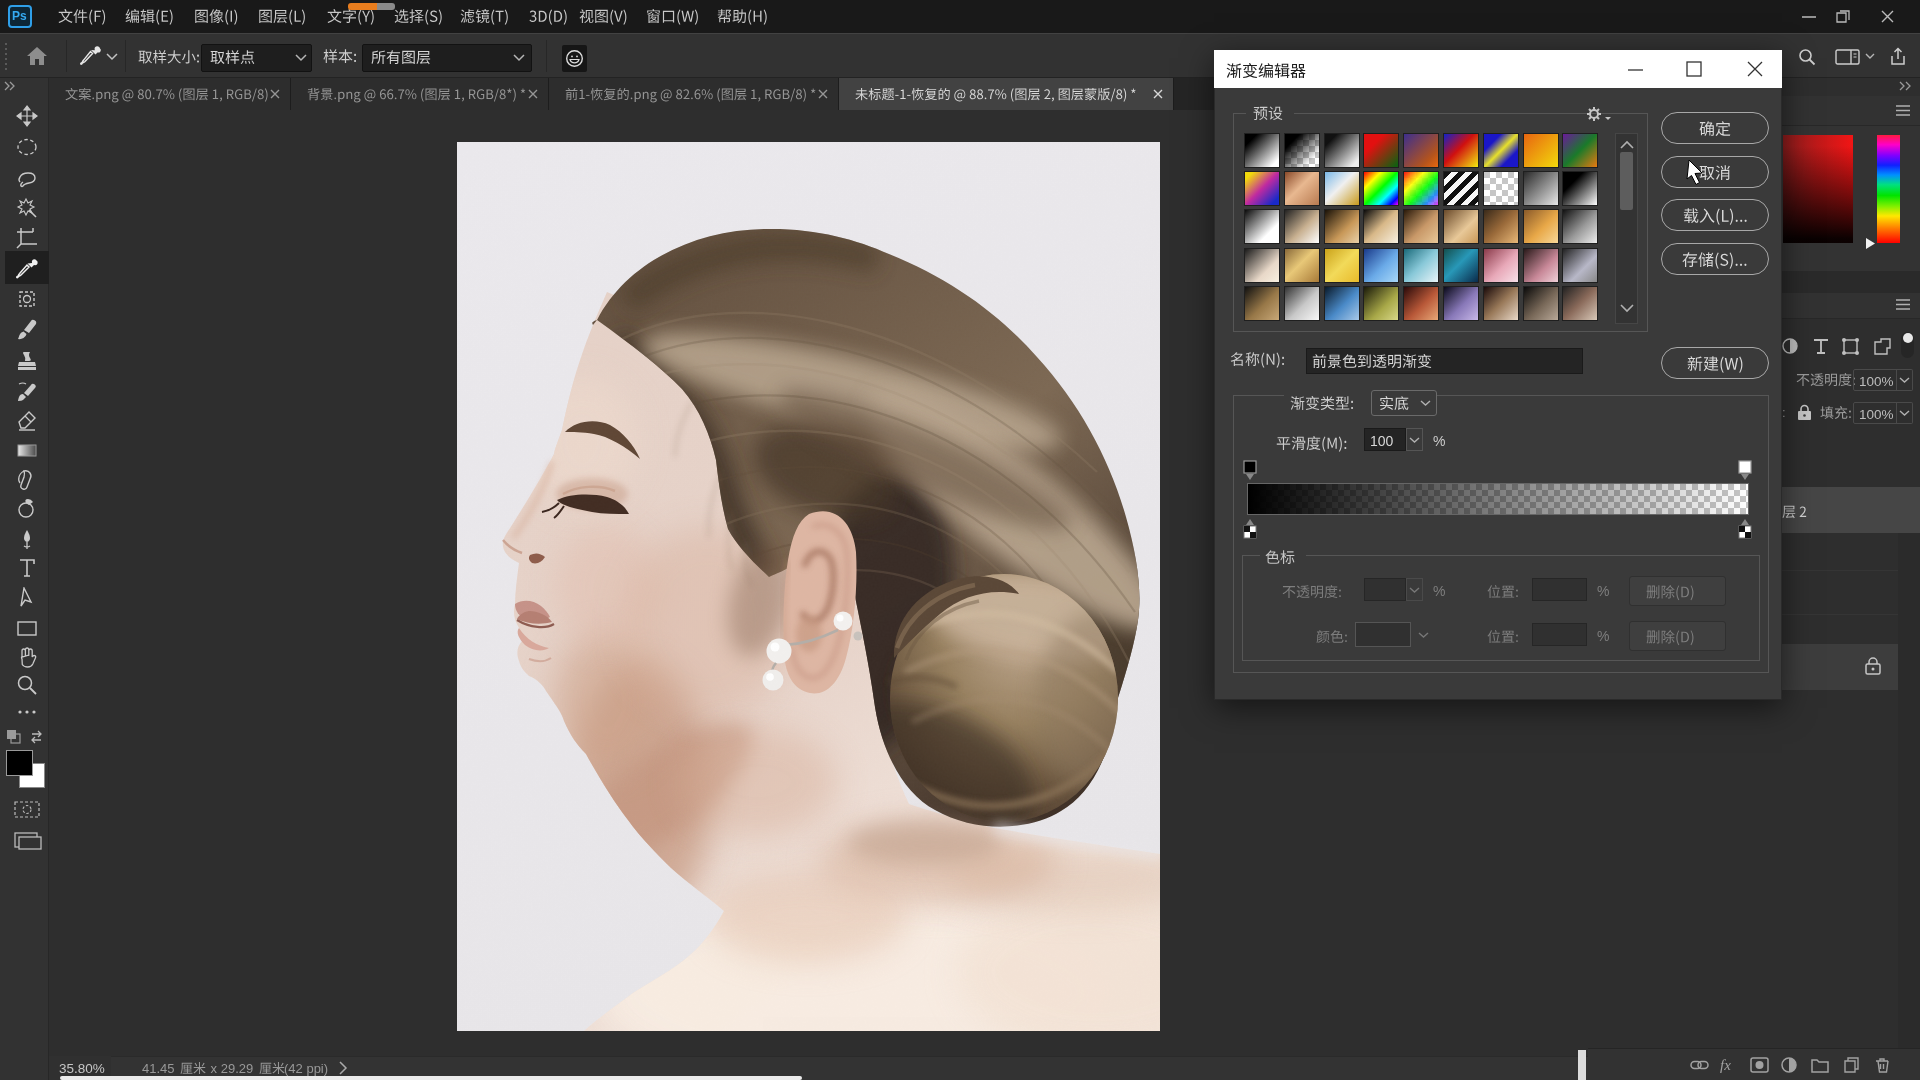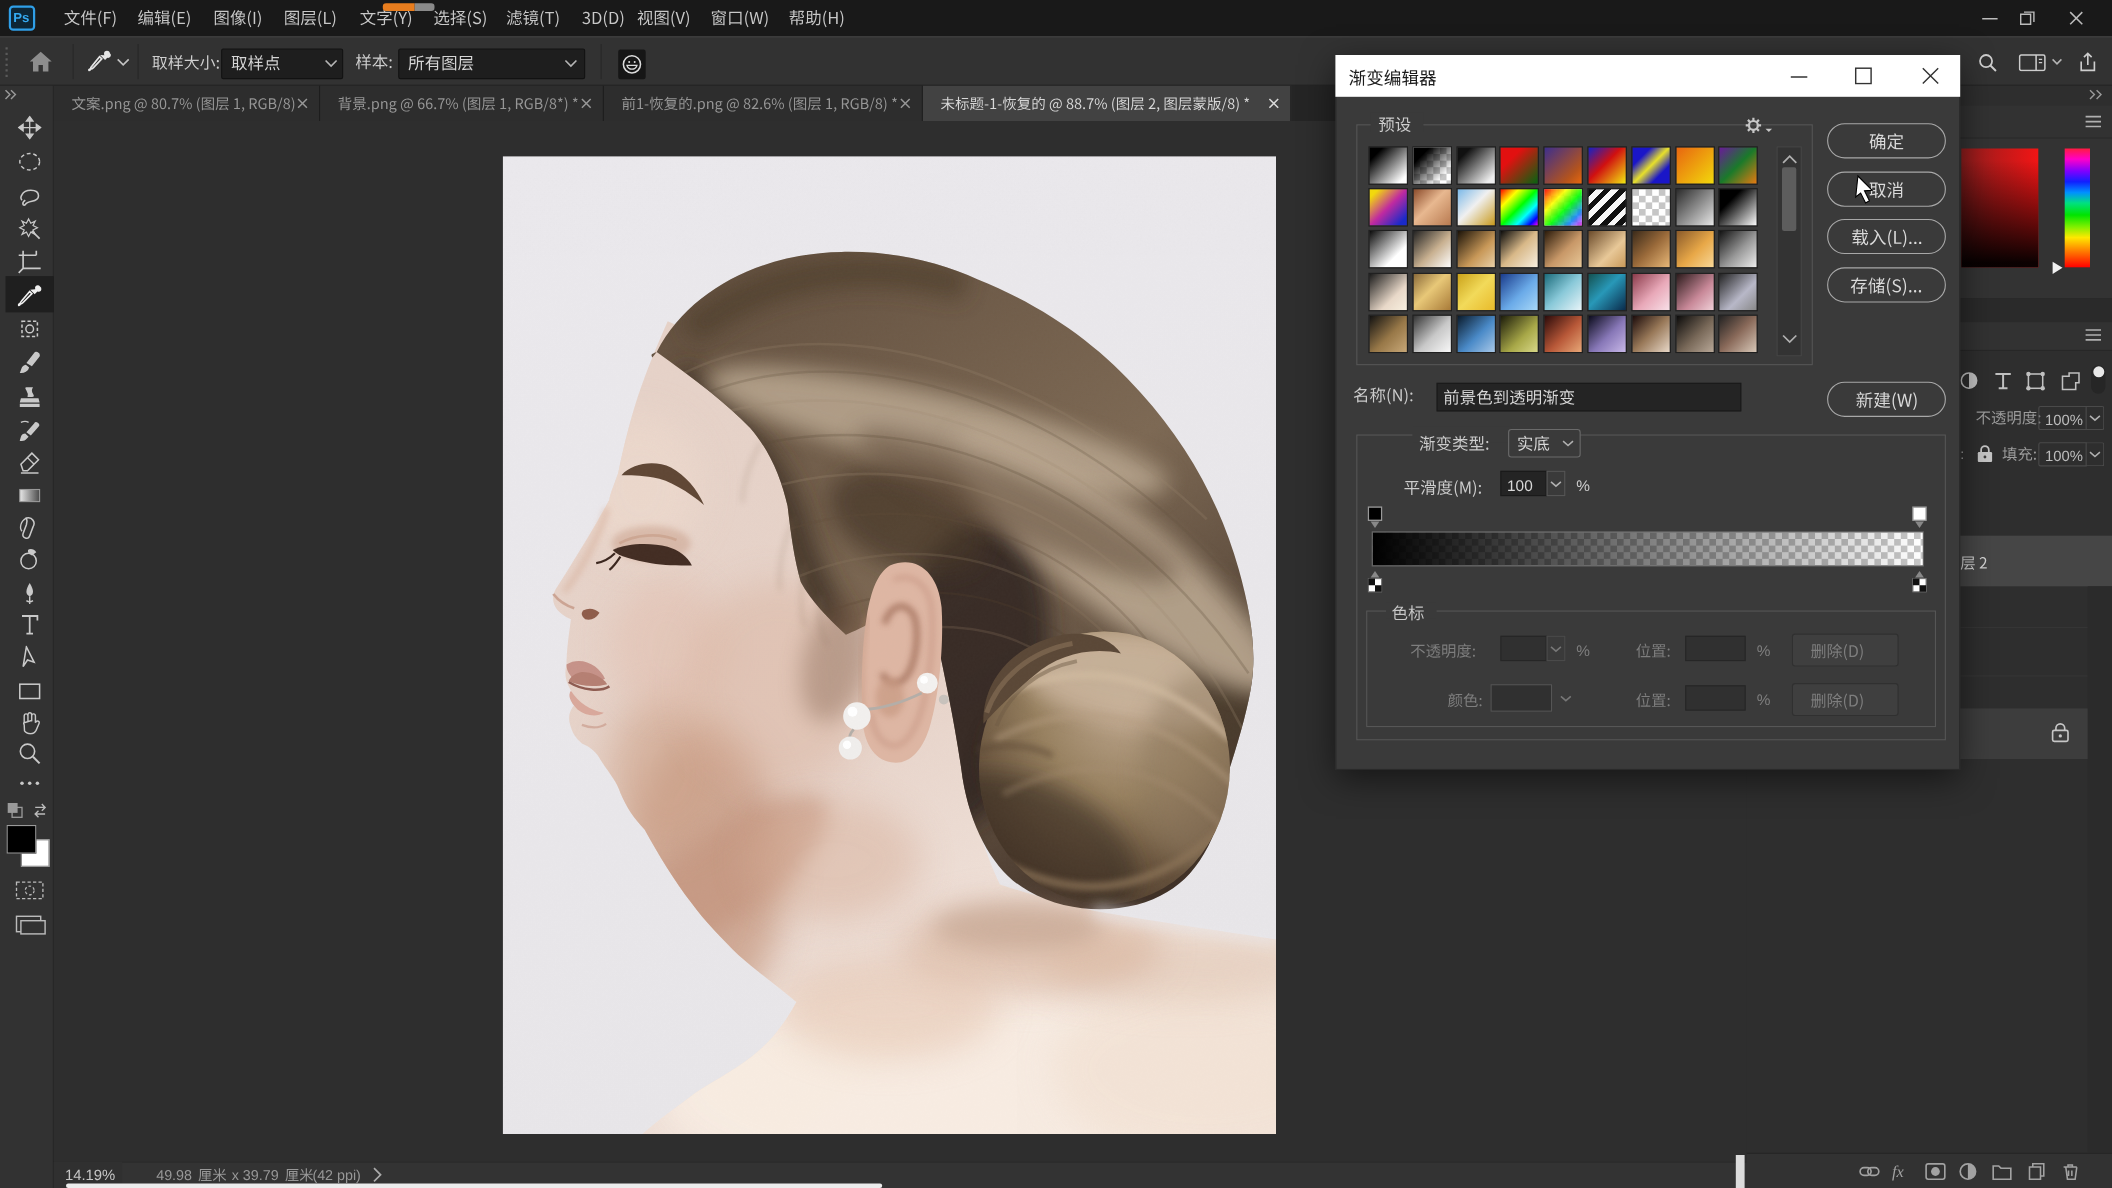--- a/index.html
+++ b/index.html
@@ -392,27 +392,27 @@
     <use href="#q48" transform="translate(260.6 12.1) scale(0.0132 -0.0132)"></use>
     <use href="#q5" transform="translate(267.9 12.1) scale(0.0132 -0.0132)"></use>
     <use href="#q61" transform="translate(275.3 12.1) scale(0.0132 -0.0132)"></use>
   </svg>
 <svg style="position:absolute;left:1152px;top:88px;" width="12" height="12" viewBox="0 0 12 12">
     <path d="M2 2l8 8M10 2l-8 8" stroke="#d8d8d8" stroke-width="1.4"></path>
   </svg>
 <div style="position:absolute;left:49px;top:110px;width:1539px;height:946px;background:#2e2e2e;"></div>
 <div style="position:absolute;left:49px;top:1056px;width:1539px;height:24px;background:#333333;border-top:1px solid #2a2a2a"></div>
 <div style="position:absolute;left:49px;top:1056px;width:62px;height:24px;background:#303030;"></div>
-<div style="position:absolute;left:59px;top:1061px;font:13.5px 'Liberation Sans',sans-serif;color:#c6c6c6;white-space:pre;">14.19%</div>
-<div style="position:absolute;left:142px;top:1061px;font:13px 'Liberation Sans',sans-serif;color:#989898;white-space:pre">49.98 </div>
+<div style="position:absolute;left:59px;top:1061px;font:13.5px 'Liberation Sans',sans-serif;color:#c6c6c6;white-space:pre;">35.80%</div>
+<div style="position:absolute;left:142px;top:1061px;font:13px 'Liberation Sans',sans-serif;color:#989898;white-space:pre">41.45 </div>
 <svg style="position:absolute;left:180.0px;top:1061.0px;overflow:visible" width="28.0" height="14.6" fill="#989898">
     <use href="#q73" transform="translate(0.0 12.0) scale(0.0130 -0.0130)"></use>
     <use href="#q74" transform="translate(13.0 12.0) scale(0.0130 -0.0130)"></use>
   </svg>
-<div style="position:absolute;left:207px;top:1061px;font:13px 'Liberation Sans',sans-serif;color:#989898;white-space:pre;"> x 39.79 </div>
+<div style="position:absolute;left:207px;top:1061px;font:13px 'Liberation Sans',sans-serif;color:#989898;white-space:pre;"> x 29.29 </div>
 <svg style="position:absolute;left:259.0px;top:1061.0px;overflow:visible" width="28.0" height="14.6" fill="#989898">
     <use href="#q73" transform="translate(0.0 12.0) scale(0.0130 -0.0130)"></use>
     <use href="#q74" transform="translate(13.0 12.0) scale(0.0130 -0.0130)"></use>
   </svg>
 <div style="position:absolute;left:284px;top:1061px;font:13px 'Liberation Sans',sans-serif;color:#989898;white-space:pre;">(42 ppi)</div>
 <svg style="position:absolute;left:338px;top:1061px;" width="10" height="14" viewBox="0 0 10 14">
     <path d="M2 1l6 6-6 6" fill="none" stroke="#aaa" stroke-width="1.5"></path>
   </svg>
 <div style="position:absolute;left:60px;top:1076px;width:742px;height:4px;background:#ececec;border-radius:2px"></div>
 <div style="position:absolute;left:1578px;top:1050px;width:8px;height:30px;background:#dcdcdc;"></div>

